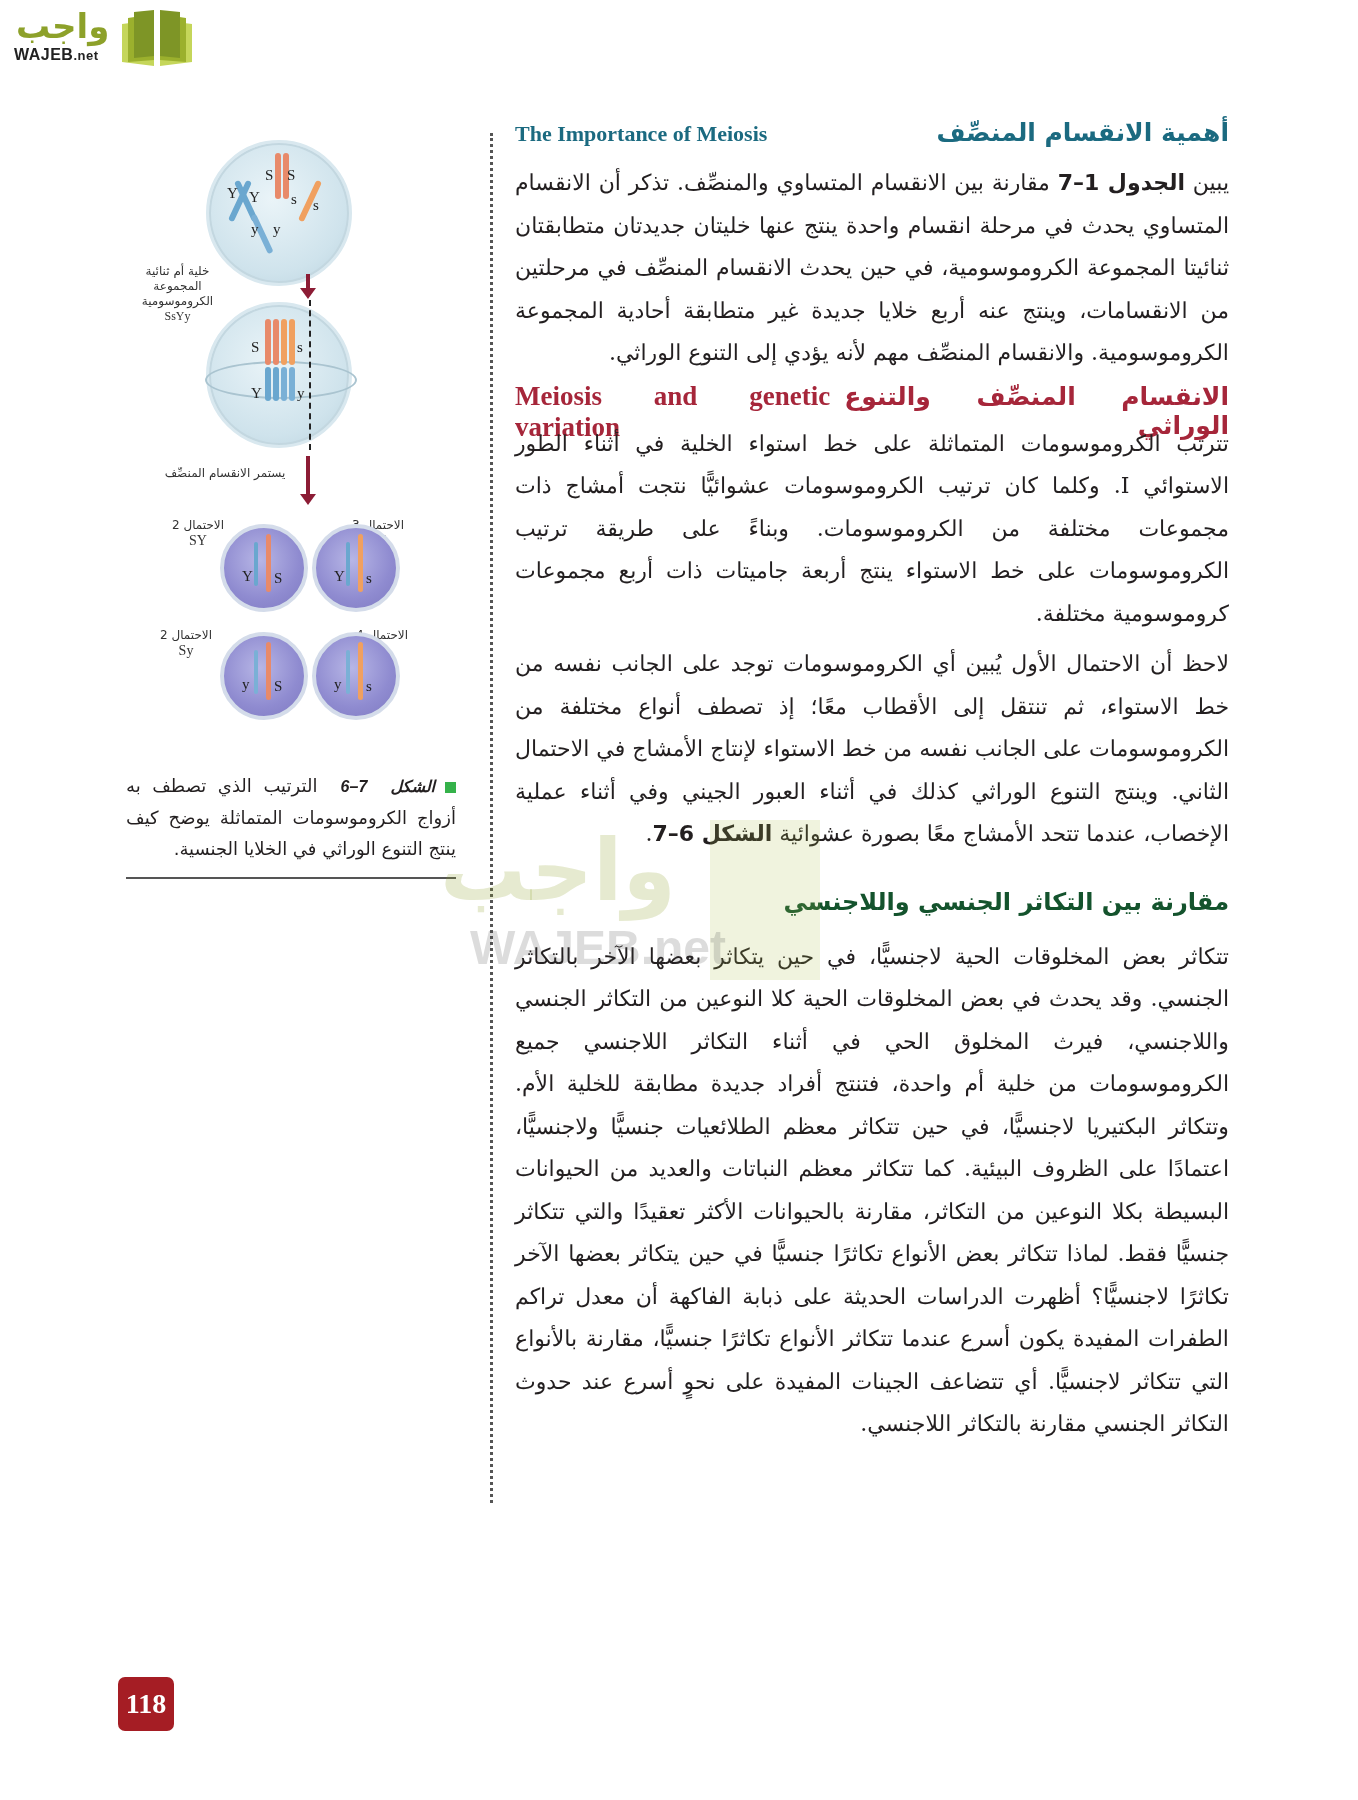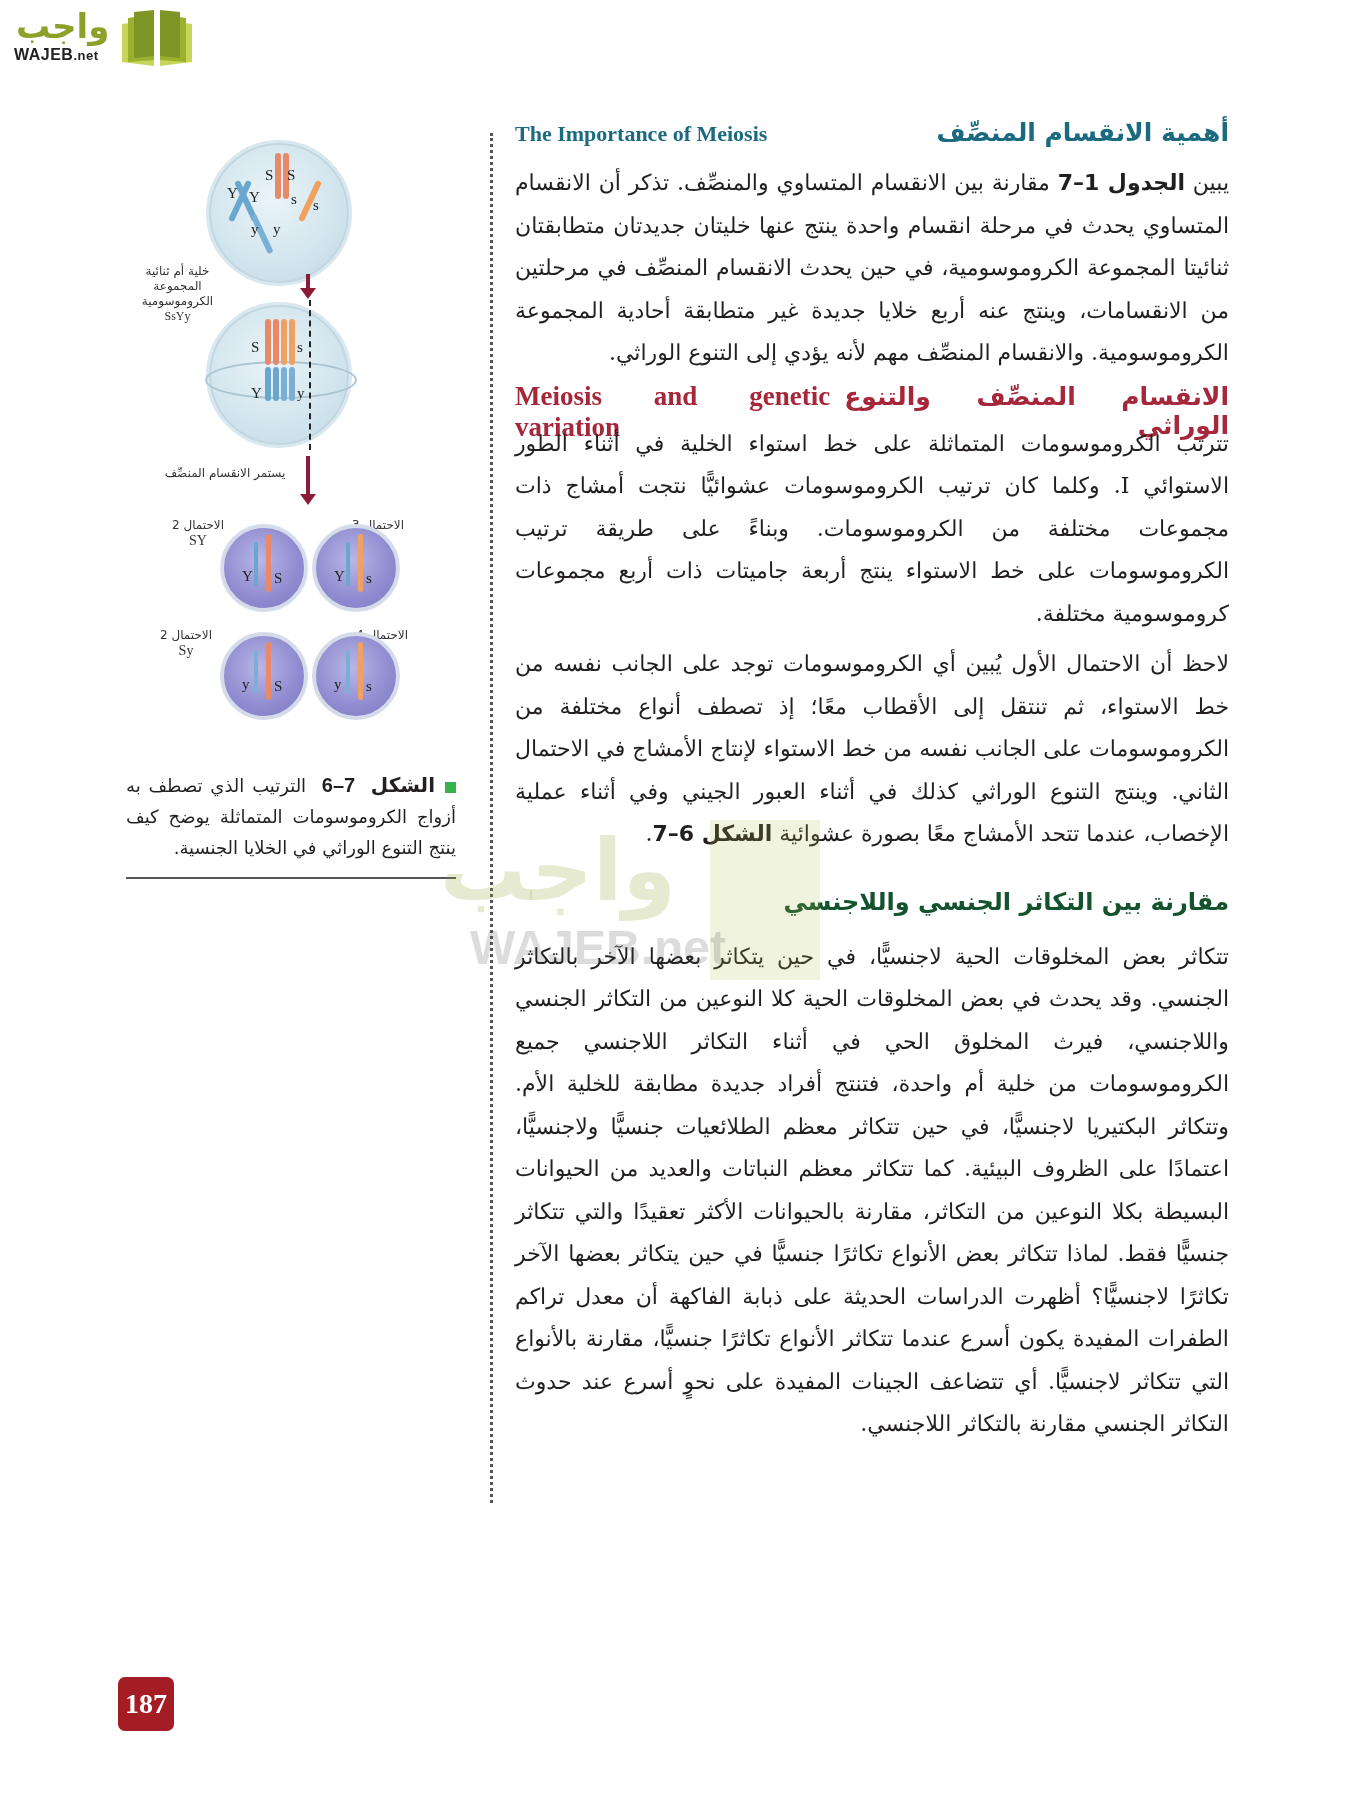--- a/index.html
+++ b/index.html
@@ -38,21 +38,21 @@
   .small { width: 80px; height: 80px; background: radial-gradient(circle at 45% 40%, #b7b6e6 0%, #8f8bd0 60%, #7e79c1 100%); border: 4px solid #d4dcea; }
   .chrom { position: absolute; width: 6px; border-radius: 3px; }
   .lbl { position: absolute; font-family: "Liberation Serif", serif; font-size: 15px; color: #222; }
   .flbl { position: absolute; font-family: "DejaVu Sans", sans-serif; font-size: 12px; color: #333; direction: rtl; text-align: center; line-height: 15px; }
   .arrow-shaft { position: absolute; width: 4px; background: #8c1c35; }
   .arrow-head { position: absolute; width: 0; height: 0; border-left: 8px solid transparent; border-right: 8px solid transparent; border-top: 11px solid #8c1c35; }
   .dash { position: absolute; border-left: 2px dashed #222; }
 
   .caption { position: absolute; left: 126px; top: 770px; width: 330px; direction: rtl; text-align: justify; font-family: "DejaVu Sans", sans-serif; font-size: 18px; line-height: 31px; color: #231f20; }
   .caption .sq { display: inline-block; width: 11px; height: 11px; background: #35b24a; margin-left: 10px; vertical-align: middle; }
-  .caption b { font-size: 20px; }
+  .caption b { font-size: 16px; font-style: italic; }
   .caption-rule { position: absolute; left: 126px; top: 877px; width: 330px; border-top: 2px solid #555; }
 
   
   .wm { position: absolute; left: 430px; top: 820px; width: 400px; height: 170px; pointer-events: none; }
   .wm .ar { position: absolute; left: 10px; top: 0; font-size: 86px; font-weight: bold; color: rgba(141,161,42,0.22); direction: rtl; }
   .wm .en { position: absolute; left: 40px; top: 100px; font-size: 48px; font-weight: bold; color: rgba(60,60,60,0.18); font-family: "Liberation Sans", sans-serif; }
   .wm .book { position: absolute; left: 280px; top: 0; width: 110px; height: 160px; background: rgba(170,190,70,0.18); }
 
   .page-num { position: absolute; left: 118px; top: 1677px; width: 56px; height: 54px; background: #a51d24; border-radius: 7px; color: #fff; font-family: "Liberation Serif", serif; font-weight: bold; font-size: 28px; text-align: center; line-height: 54px; }
 </style>
@@ -188,13 +188,13 @@
   <span class="sq"></span><b>الشكل</b>&nbsp;&nbsp;<b style="font-family:'Liberation Sans',sans-serif; direction:ltr; unicode-bidi:embed;">6–7</b>&nbsp;&nbsp;<span>الترتيب الذي تصطف به أزواج الكروموسومات المتماثلة يوضح كيف ينتج التنوع الوراثي في الخلايا الجنسية.</span>
 </div>
 <div class="caption-rule"></div>
 
 <div class="wm">
   <div class="book"></div>
   <div class="ar">واجب</div>
   <div class="en">WAJEB.net</div>
 </div>
 
-<div class="page-num">187</div>
+<div class="page-num">118</div>
 
 </body></html>

